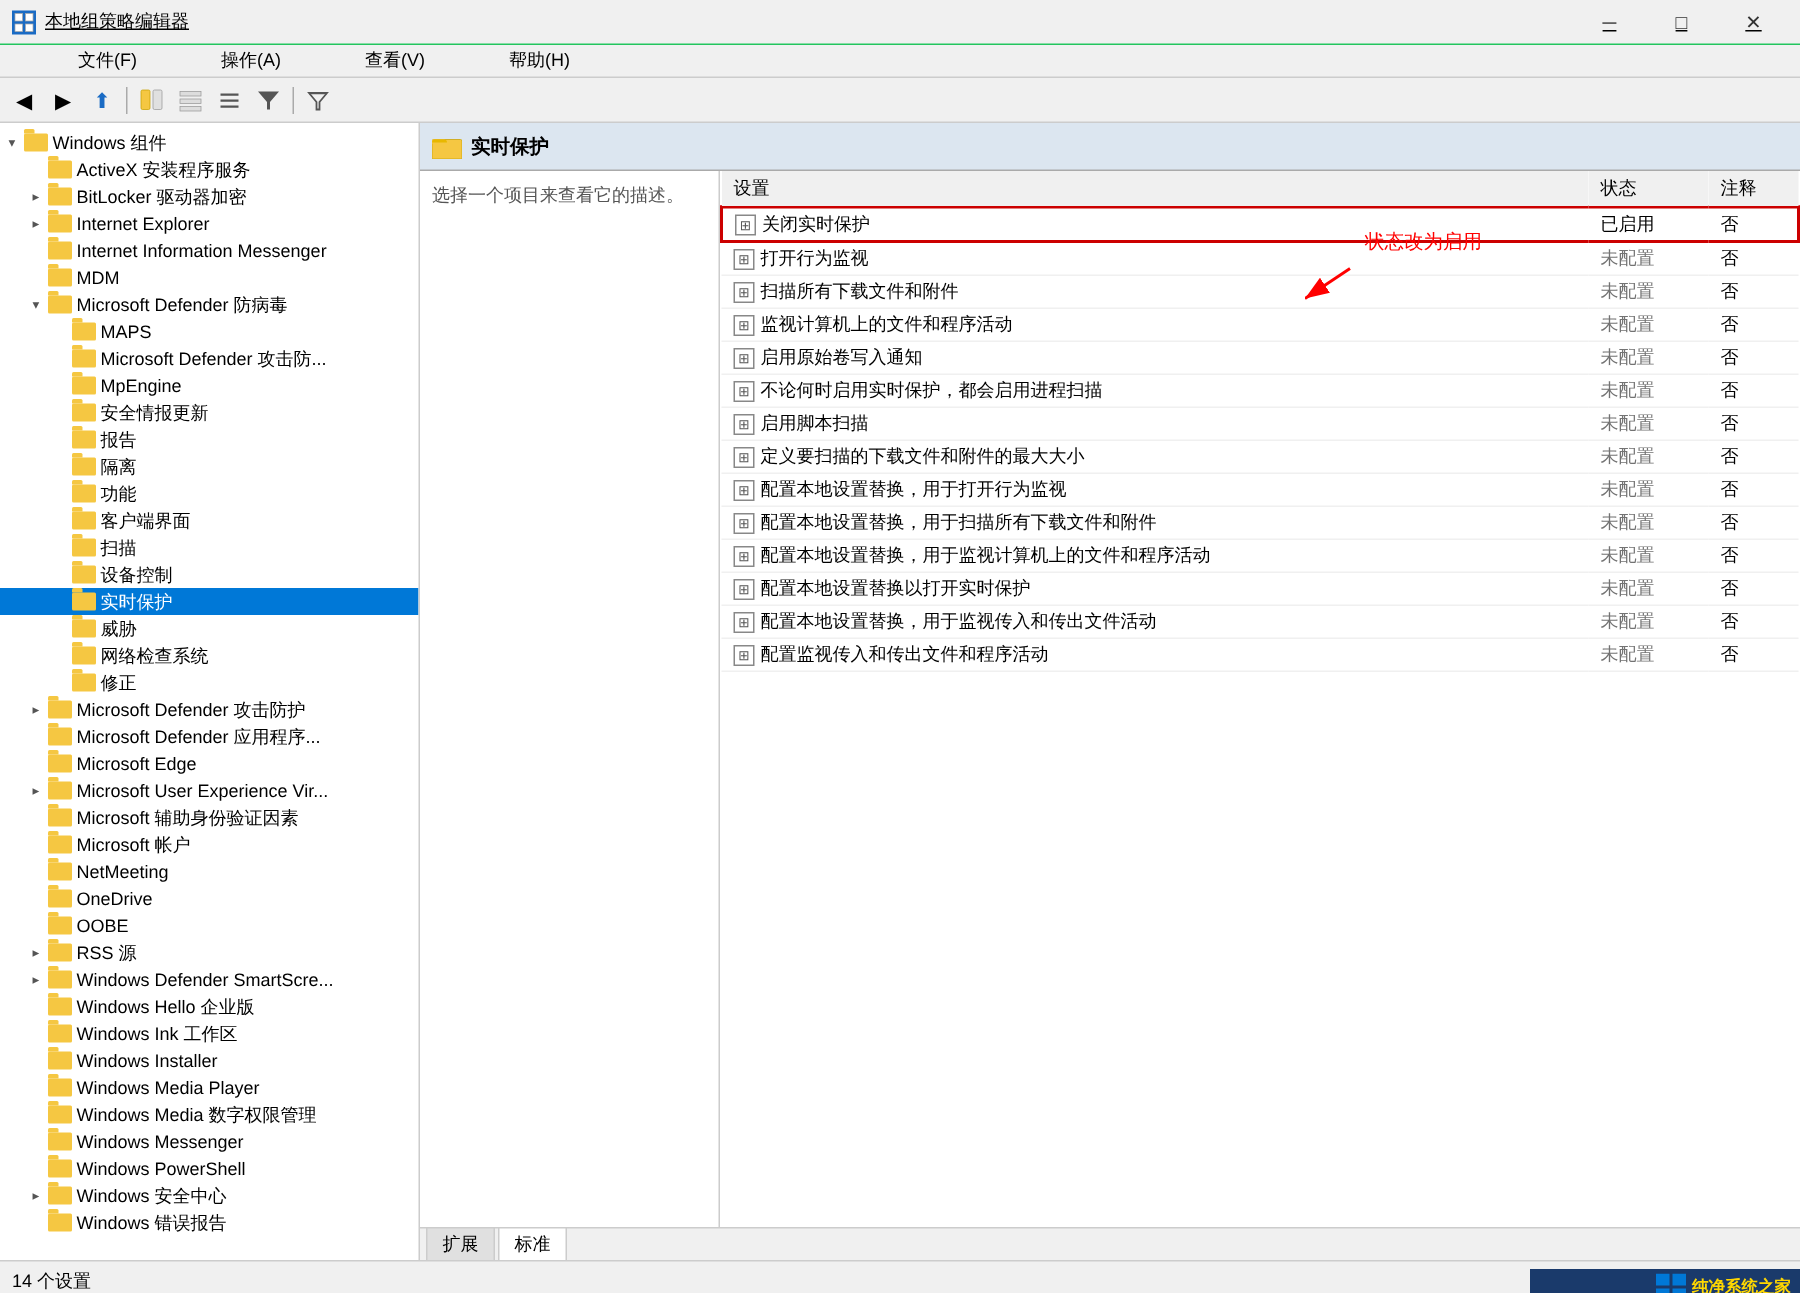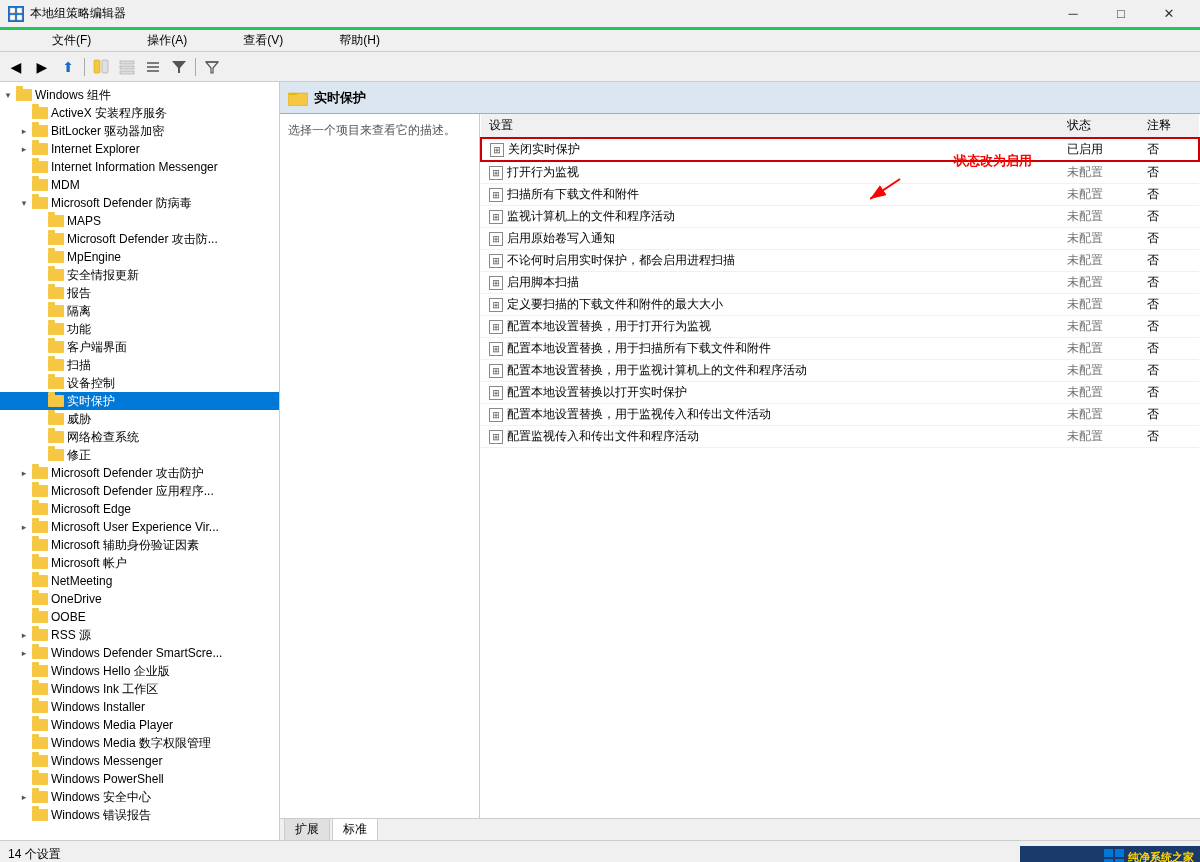--- a/index.html
+++ b/index.html
@@ -13,21 +13,22 @@
       user-select: none;
     }
 
     
     .title-bar {
       height: 30px;
       background: #f0f0f0;
       display: flex;
       align-items: center;
       padding: 0 8px;
-      border-bottom: 3px solid #22c55e;
+      border-bottom: 1px solid #22c55e;
+      text-decoration: underline;
     }
     .title-bar-icon {
       width: 16px;
       height: 16px;
       background: #1a6bc4;
       margin-right: 6px;
       display: flex;
       align-items: center;
       justify-content: center;
       color: white;
@@ -974,21 +975,21 @@
           <div class="annotation-overlay" style="top:55px; left:390px;">
             <svg width="200" height="50" viewBox="0 0 200 50">
               <defs>
                 <marker id="arrowhead" markerWidth="8" markerHeight="6" refX="8" refY="3" orient="auto">
                   <polygon points="0 0, 8 3, 0 6" fill="red"></polygon>
                 </marker>
               </defs>
               <line x1="30" y1="10" x2="0" y2="30" stroke="red" stroke-width="2" marker-end="url(#arrowhead)"></line>
             </svg>
           </div>
-          <div class="annotation-overlay" style="top:38px; left:430px; color:red; font-size:13px; font-weight:bold; white-space:nowrap;margin-left:44px;">
+          <div class="annotation-overlay" style="top:38px; left:430px; color:red; font-size:13px; font-weight:normal; white-space:nowrap;">
             <span>状态改为启用</span>
           </div>
         </div>
       </div>
     </div>
 
     <div class="tab-bar" id="tab-bar">
     <div class="tab">扩展</div>
         <div class="tab active">标准</div>
       </div>

